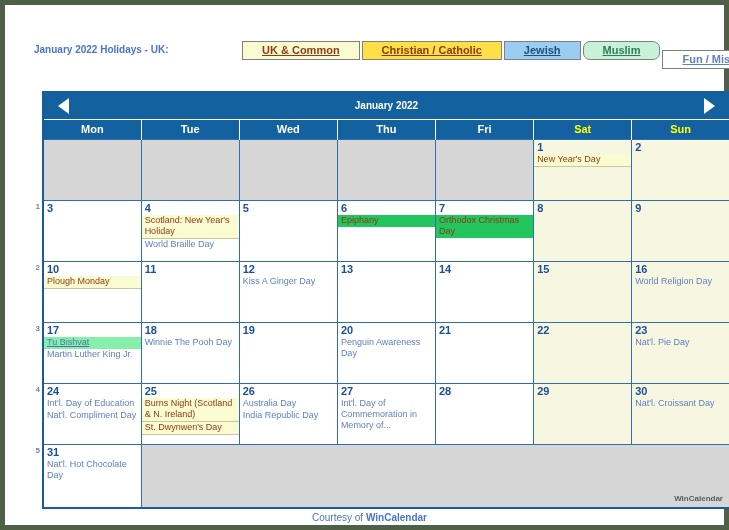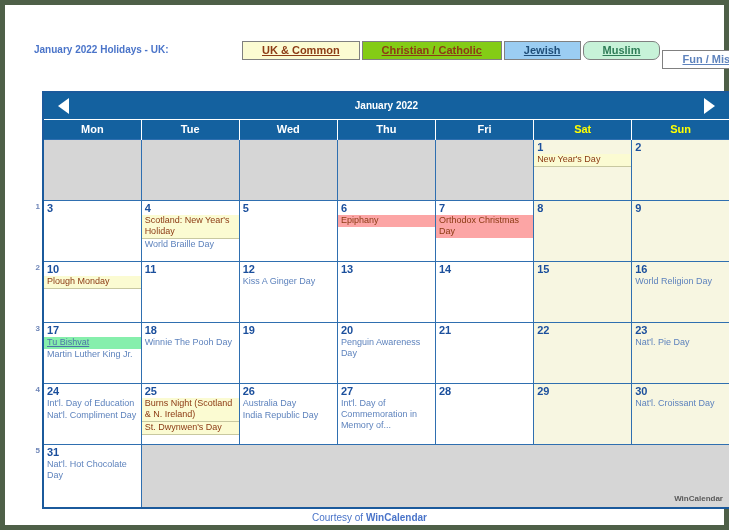--- a/index.html
+++ b/index.html
@@ -183,21 +183,21 @@
   }
   .ev {
     display: block;
     font-size: 9px;
     line-height: 11px;
     padding: 0px 2px 1px 3px;
     white-space: normal;
     word-wrap: break-word;
   }
   .ev.uk     { background: #fbfbd2; color: #8c3b14; border-bottom: 1px solid #c8c8a0; }
-  .ev.chr    { background: #fca5a5; color: #8c3b14; }
+  .ev.chr    { background: #22c55e; color: #8c3b14; }
   .ev.jew    { background: #86efac; color: #4d74a8; text-decoration: underline; }
   .ev.fun    { background: transparent; color: #5e83bd; }
 
   .lastrow td.merged {
     background: #d6d6d6;
     border: 1px solid #2f6fb0;
     vertical-align: bottom;
     text-align: right;
     padding: 0 6px 2px 0;
     height: 60px;
@@ -222,21 +222,21 @@
 <body>
 
 <div class="page-frame">
   <div class="inner">
 
 
     <div class="legend-row">
       <div class="legend-caption">January 2022 Holidays - UK:</div>
       <div class="legend-chips" id="legend-chips">
           <div class="chip" style="background: rgb(251, 251, 210); color: rgb(140, 59, 20);">UK &amp; Common</div>
-          <div class="chip" style="background: #84cc16; color: rgb(140, 59, 20);">Christian / Catholic</div>
+          <div class="chip" style="background: #fde047; color: rgb(140, 59, 20);">Christian / Catholic</div>
           <div class="chip" style="background: rgb(155, 205, 242); color: rgb(31, 78, 121);">Jewish</div>
           <div class="chip" style="background: rgb(199, 242, 216); color: rgb(46, 125, 87); border-radius: 7px;">Muslim</div>
           <div class="chip" style="background: rgb(255, 255, 255); color: rgb(94, 131, 189);">Fun / Misc &amp; Int'l</div>
         </div>
     </div>
 
     <div class="cal-wrap">
       <div class="weeknum-col" id="weeknum-col">
           <div class="weeknum" style="top: 111px;">1</div>
           <div class="weeknum" style="top: 172px;">2</div>

